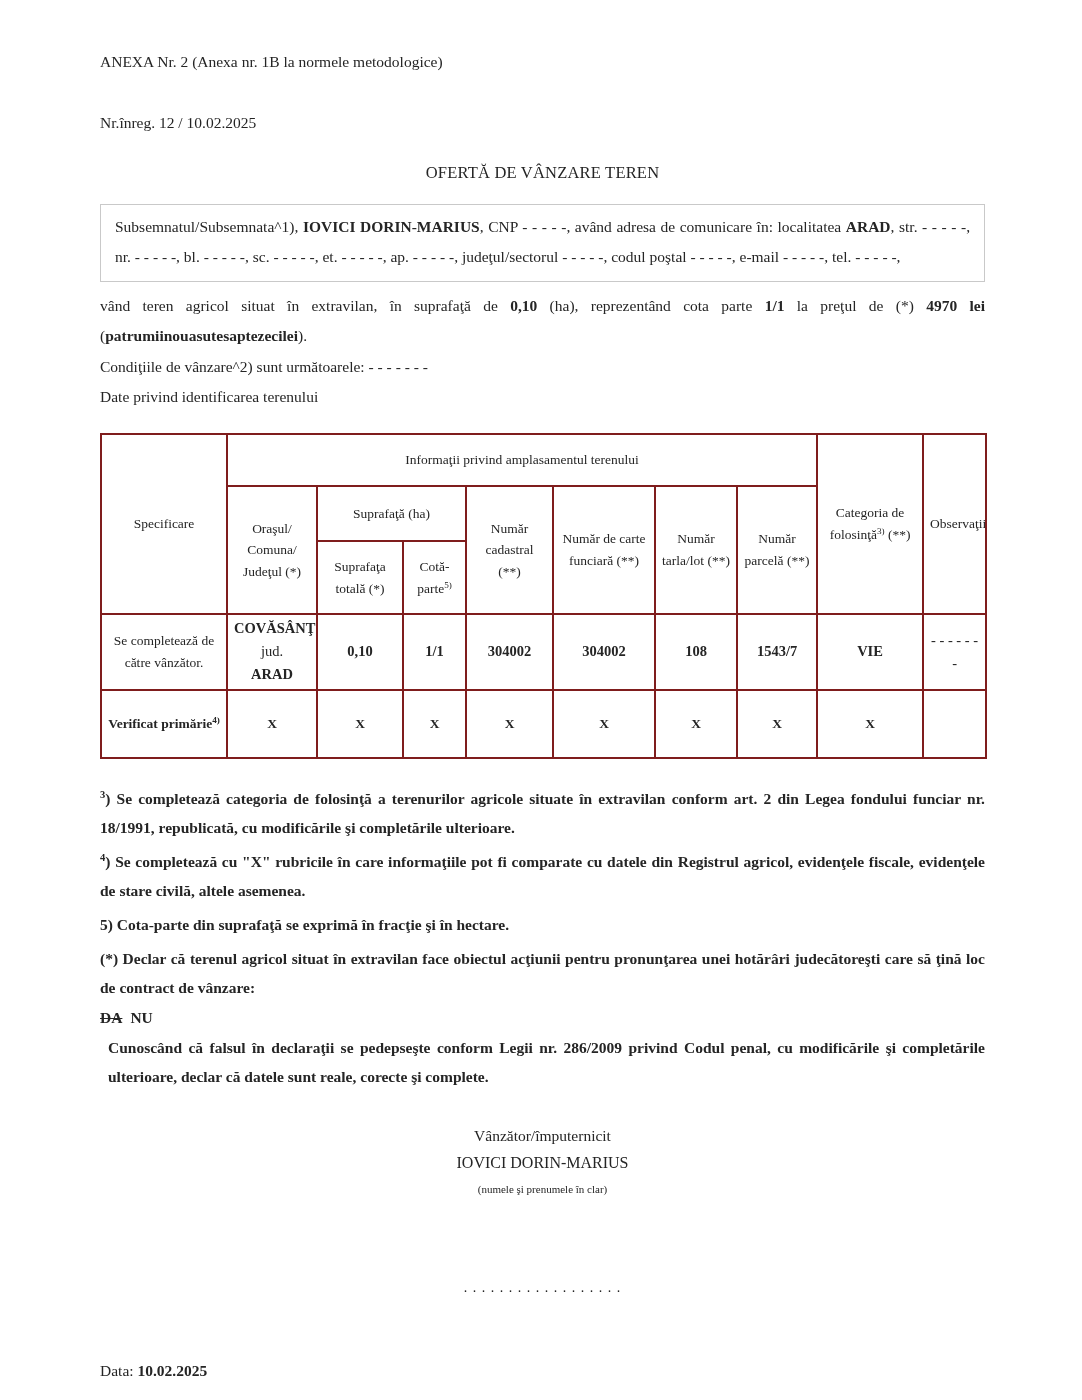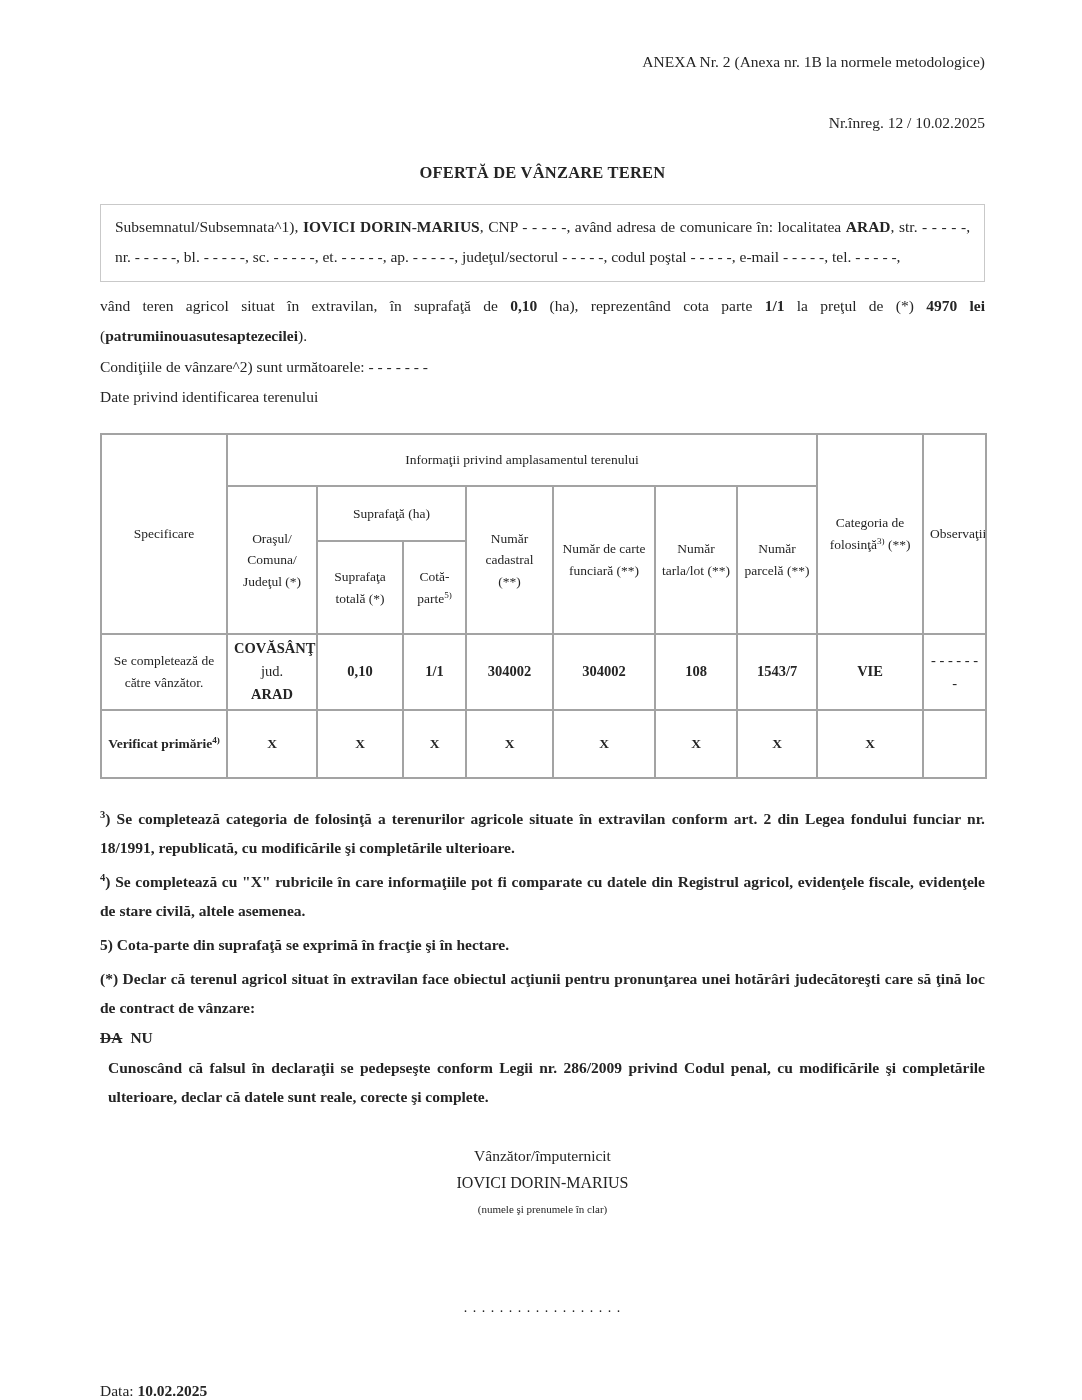--- a/index.html
+++ b/index.html
@@ -4,38 +4,38 @@
 <style>
   * { box-sizing: border-box; }
   body { margin: 0; background: #ffffff; }
   .page {
     width: 1082px; height: 1400px; overflow: hidden;
     padding: 52px 97px 0 100px;
     font-family: "Liberation Serif", "DejaVu Serif", serif;
     font-size: 15.5px; color: #252525; background: #fff;
   }
   p { margin: 0; }
-  .right { text-align: right; line-height: 20px; }
+  .right { line-height: 20px; }
   .nr-line { margin-top: 41px; }
-  .title { text-align: center; font-weight: bold; font-size: 16.5px; margin-top: 30px; letter-spacing: 0.2px; }
+  .title { text-align: center; font-weight: normal; font-size: 16.5px; margin-top: 30px; letter-spacing: 0.2px; }
   .intro-box {
     border: 1px solid #c9c9c9; border-radius: 0;
     margin-top: 21px; padding: 7px 14px 9px 14px;
   }
   .jtext { text-align: justify; line-height: 30px; }
   .sale-par { margin-top: 9px; }
   .cond-line, .landid-line { line-height: 26.5px; margin-top: 3px; }
   table.land { border-collapse: collapse; width: 100%; table-layout: fixed; margin-top: 23px; }
   table.land td {
-    border: 2px solid #a3a3a3; text-align: center; vertical-align: middle;
+    border: 2px solid #7f1d1d; text-align: center; vertical-align: middle;
     font-size: 13.5px; line-height: 1.6; padding: 2px 6px; overflow: hidden;
   }
   tr.hr1 td { height: 52px; }
   tr.hr2 td { height: 55px; }
-  tr.hr3 td { height: 93px; }
+  tr.hr3 td { height: 73px; }
   tr.br1 td { height: 71px; font-size: 14.5px; }
   tr.br2 td { height: 68px; font-weight: bold; }
   td.left-cell { text-align: left; }
   td.nowrap { white-space: nowrap; }
   .bold { font-weight: bold; }
   .xmark { font-size: 19px; }
   sup { font-size: 0.68em; line-height: 0; }
   .fn-block { margin-top: 25px; }
   .fn { text-align: justify; line-height: 29px; margin-top: 5px; font-weight: bold; }
   .fn:first-child { margin-top: 0; }

